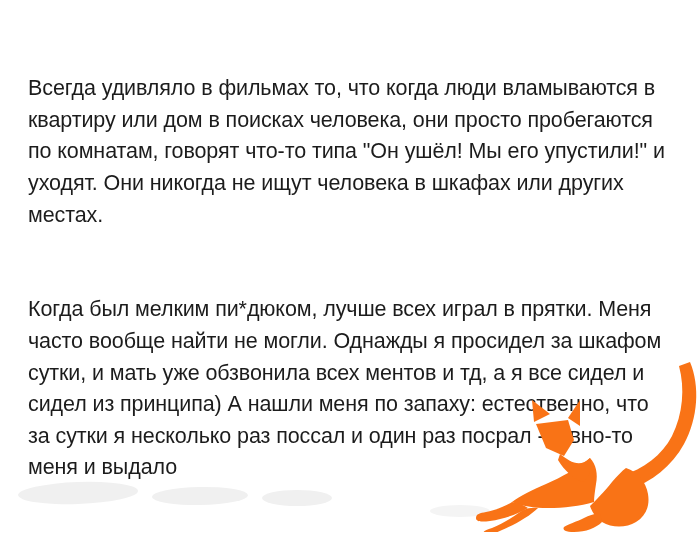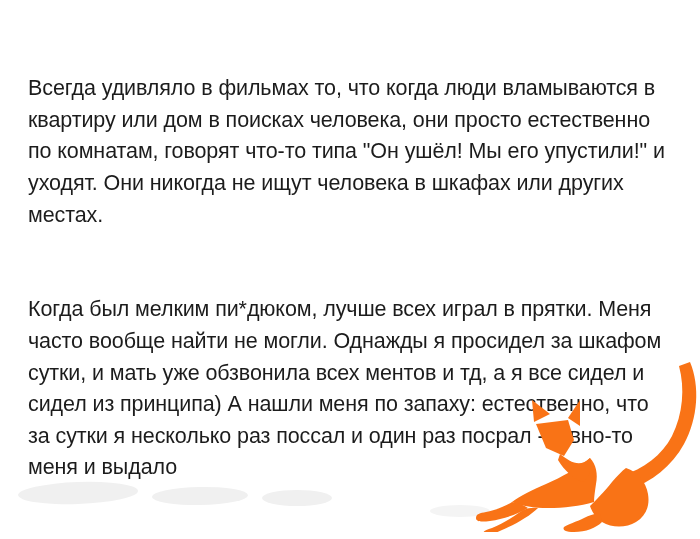--- a/index.html
+++ b/index.html
@@ -80,21 +80,21 @@
   .cat svg {
     display: block;
   }
 </style>
 </head>
 <body>
 
 <div class="page">
 
   <div class="text-block">
-    <p class="para">Всегда удивляло в фильмах то, что когда люди вламываются в квартиру или дом в поисках человека, они просто естественно по комнатам, говорят что-то типа "Он ушёл! Мы его упустили!" и уходят. Они никогда не ищут человека в шкафах или других местах.</p>
+    <p class="para">Всегда удивляло в фильмах то, что когда люди вламываются в квартиру или дом в поисках человека, они просто пробегаются по комнатам, говорят что-то типа "Он ушёл! Мы его упустили!" и уходят. Они никогда не ищут человека в шкафах или других местах.</p>
     <p class="para">Когда был мелким пи*дюком, лучше всех играл в прятки. Меня часто вообще найти не могли. Однажды я просидел за шкафом сутки, и мать уже обзвонила всех ментов и тд, а я все сидел и сидел из принципа) А нашли меня по запаху: естественно, что за сутки я несколько раз поссал и один раз посрал - говно-то меня и выдало</p>
   </div>
 
   <div class="smudge smudge-a"></div>
   <div class="smudge smudge-b"></div>
   <div class="smudge smudge-c"></div>
   <div class="smudge smudge-d"></div>
 
   <div class="cat">
     <svg width="224" height="176" viewBox="0 0 224 176" xmlns="http://www.w3.org/2000/svg">

